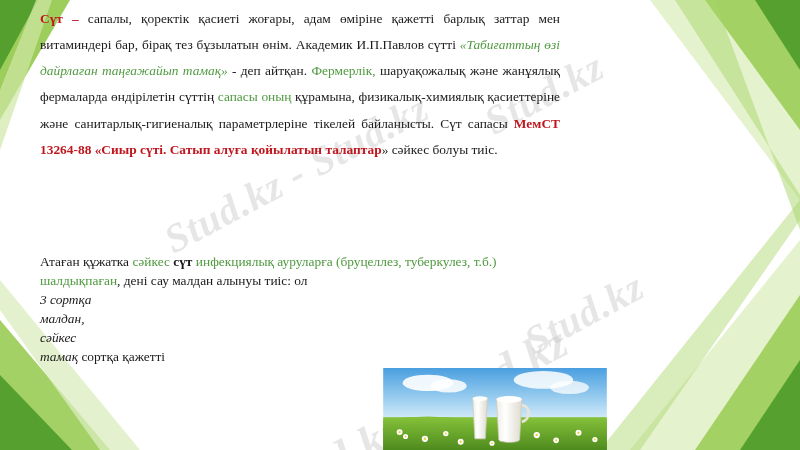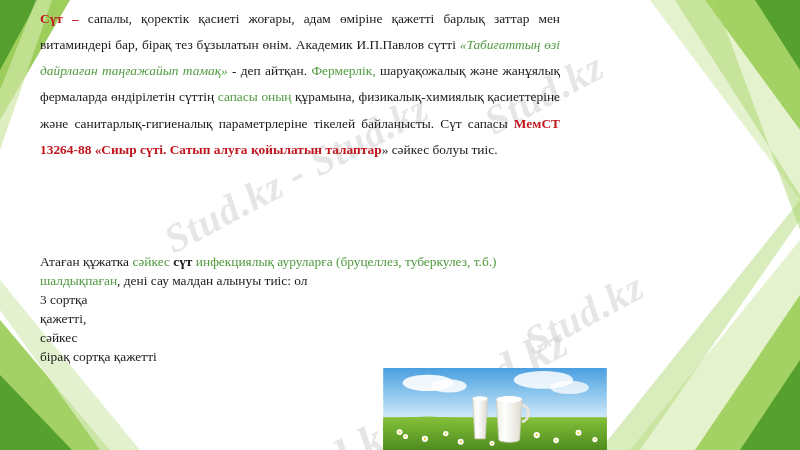--- a/index.html
+++ b/index.html
@@ -65,21 +65,21 @@
     left: 40px;
     top: 252px;
     width: 490px;
     font-size: 13.4px;
     line-height: 1.42;
     color: #1a1a1a;
     z-index: 5;
   }
   .red { color: #c0161e; font-weight: bold; }
   .green { color: #4f9a3f; }
-  .ital { }
+  .ital { font-style: italic; }
   .ital-green { font-style: italic; color: #4f9a3f; }
   .bold { font-weight: bold; }
 
   
   .photo {
     position: absolute;
     left: 345px;
     top: 368px;
     width: 300px;
     height: 82px;
@@ -132,23 +132,23 @@
   <div class="wm wm-3">Stud.kz</div>
   <div class="wm wm-4">Stud.kz - Stud.kz</div>
 
   <div class="body-text">
     <p class="p1"><span class="red">Сүт – </span><span>сапалы, қоректік қасиеті жоғары, адам өміріне қажетті барлық заттар мен витаминдері бар, бірақ тез бұзылатын өнім. Академик И.П.Павлов сүтті </span><span class="ital-green">«Табиғаттың өзі дайрлаған таңғажайып тамақ»</span><span> - деп айтқан. </span><span class="green">Фермерлік, </span><span>шаруақожалық және жанұялық фермаларда өндірілетін сүттің </span><span class="green">сапасы оның </span><span>құрамына, физикалық-химиялық қасиеттеріне және санитарлық-гигиеналық параметрлеріне тікелей байланысты. Сүт сапасы </span><span class="red">МемСТ 13264-88 «Сиыр сүті. Сатып алуға қойылатын талаптар</span><span>» сәйкес болуы тиіс.</span></p>
   </div>
 
   <div class="p2">
     <span>Атаған құжатка </span><span class="green">сәйкес </span><span class="bold">сүт </span><span class="green">инфекциялық ауруларға (бруцеллез, туберкулез, т.б.) </span><span class="green">шалдықпаған</span><span>, дені сау малдан алынуы тиіс: ол</span><br>
     <span class="ital">3 сортқа</span><br>
-    <span class="ital">қажетті,</span><br>
+    <span class="ital">малдан,</span><br>
     <span class="ital">сәйкес</span><br>
-    <span class="ital">бірақ </span><span>сортқа қажетті</span>
+    <span class="ital">тамақ </span><span>сортқа қажетті</span>
   </div>
 
   <div class="photo">
     <svg width="300" height="82" viewBox="0 0 300 110">
       <defs>
         <linearGradient id="sky" x1="0" y1="0" x2="0" y2="1">
           <stop offset="0%" stop-color="#4a9fe0"></stop>
           <stop offset="60%" stop-color="#9fd0f0"></stop>
           <stop offset="100%" stop-color="#dceffb"></stop>
         </linearGradient>

